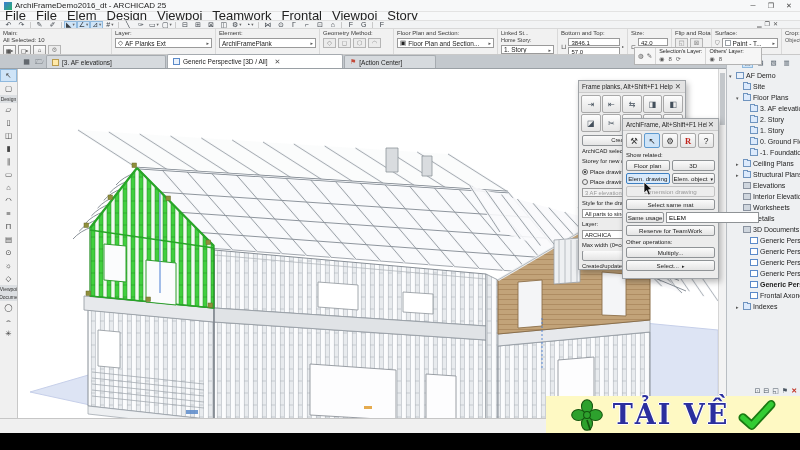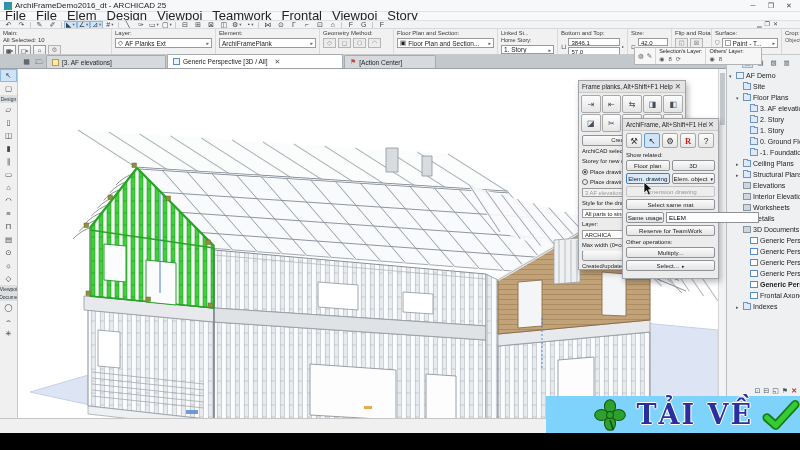--- a/index.html
+++ b/index.html
@@ -91,22 +91,22 @@
   .prophdr{height:11px;background:#e0e3e6;border-top:1px solid #c6cacd;display:flex;align-items:center;
            font-size:7px;padding:0 3px;gap:2px}
   .proprow{height:13px;display:flex;align-items:center;gap:2px;padding:0 2px}
   .propbox{width:8px;height:8px;border:1px solid #9aa0a6;background:#fff;flex:none;box-sizing:border-box}
   .propfld{flex:1;background:#fff;border:1px solid #9aa0a6;height:10px;line-height:10px;font-size:6px;
            padding:0 2px;box-sizing:border-box;white-space:nowrap;overflow:hidden}
   .customrow{height:11px;display:flex;align-items:center;gap:2px;font-size:6.5px;padding:0 3px}
   
   .statusbar{left:0;top:418px;width:800px;height:15px;background:#f0f0f0;border-top:1px solid #c6c6c6;box-sizing:border-box}
   .blackstrip{left:0;top:433px;width:800px;height:17px;background:#000;z-index:250}
-  .watermark{left:546px;top:396px;width:254px;height:37px;background:#7dd3fc;z-index:260;display:flex;
-             align-items:center;justify-content:flex-end;gap:9px}
+  .watermark{left:546px;top:396px;width:254px;height:37px;background:#fef9c3;z-index:260;display:flex;
+             align-items:center;justify-content:center;gap:9px}
   .wmtext{font-family:"DejaVu Serif","Liberation Serif",serif;font-weight:bold;font-size:27px;color:#2b2f9e;
           letter-spacing:2px;text-shadow:-1px 0 #fff,1px 0 #fff,0 -1px #fff,0 1px #fff, 0 0 2px #cdd3ff}
   
   .dlg{position:absolute;background:#ececec;border:1px solid #9fa3a7;box-shadow:2px 3px 6px rgba(0,0,0,.28);box-sizing:border-box}
   .dlgtitle{height:12px;background:#e3e3e3;border-bottom:1px solid #cbcbcb;display:flex;align-items:center;
             font-size:6.3px;padding:0 3px;box-sizing:border-box}
   .dlgtitle .tt{flex:1;white-space:nowrap;overflow:hidden}
   .dlgx{font-size:7.5px;color:#444;padding:0 1px}
   .dlg1{left:578px;top:80px;width:108px;height:190px;z-index:100}
   .icongrid{display:grid;grid-template-columns:repeat(5,1fr);gap:1px;padding:2px}

